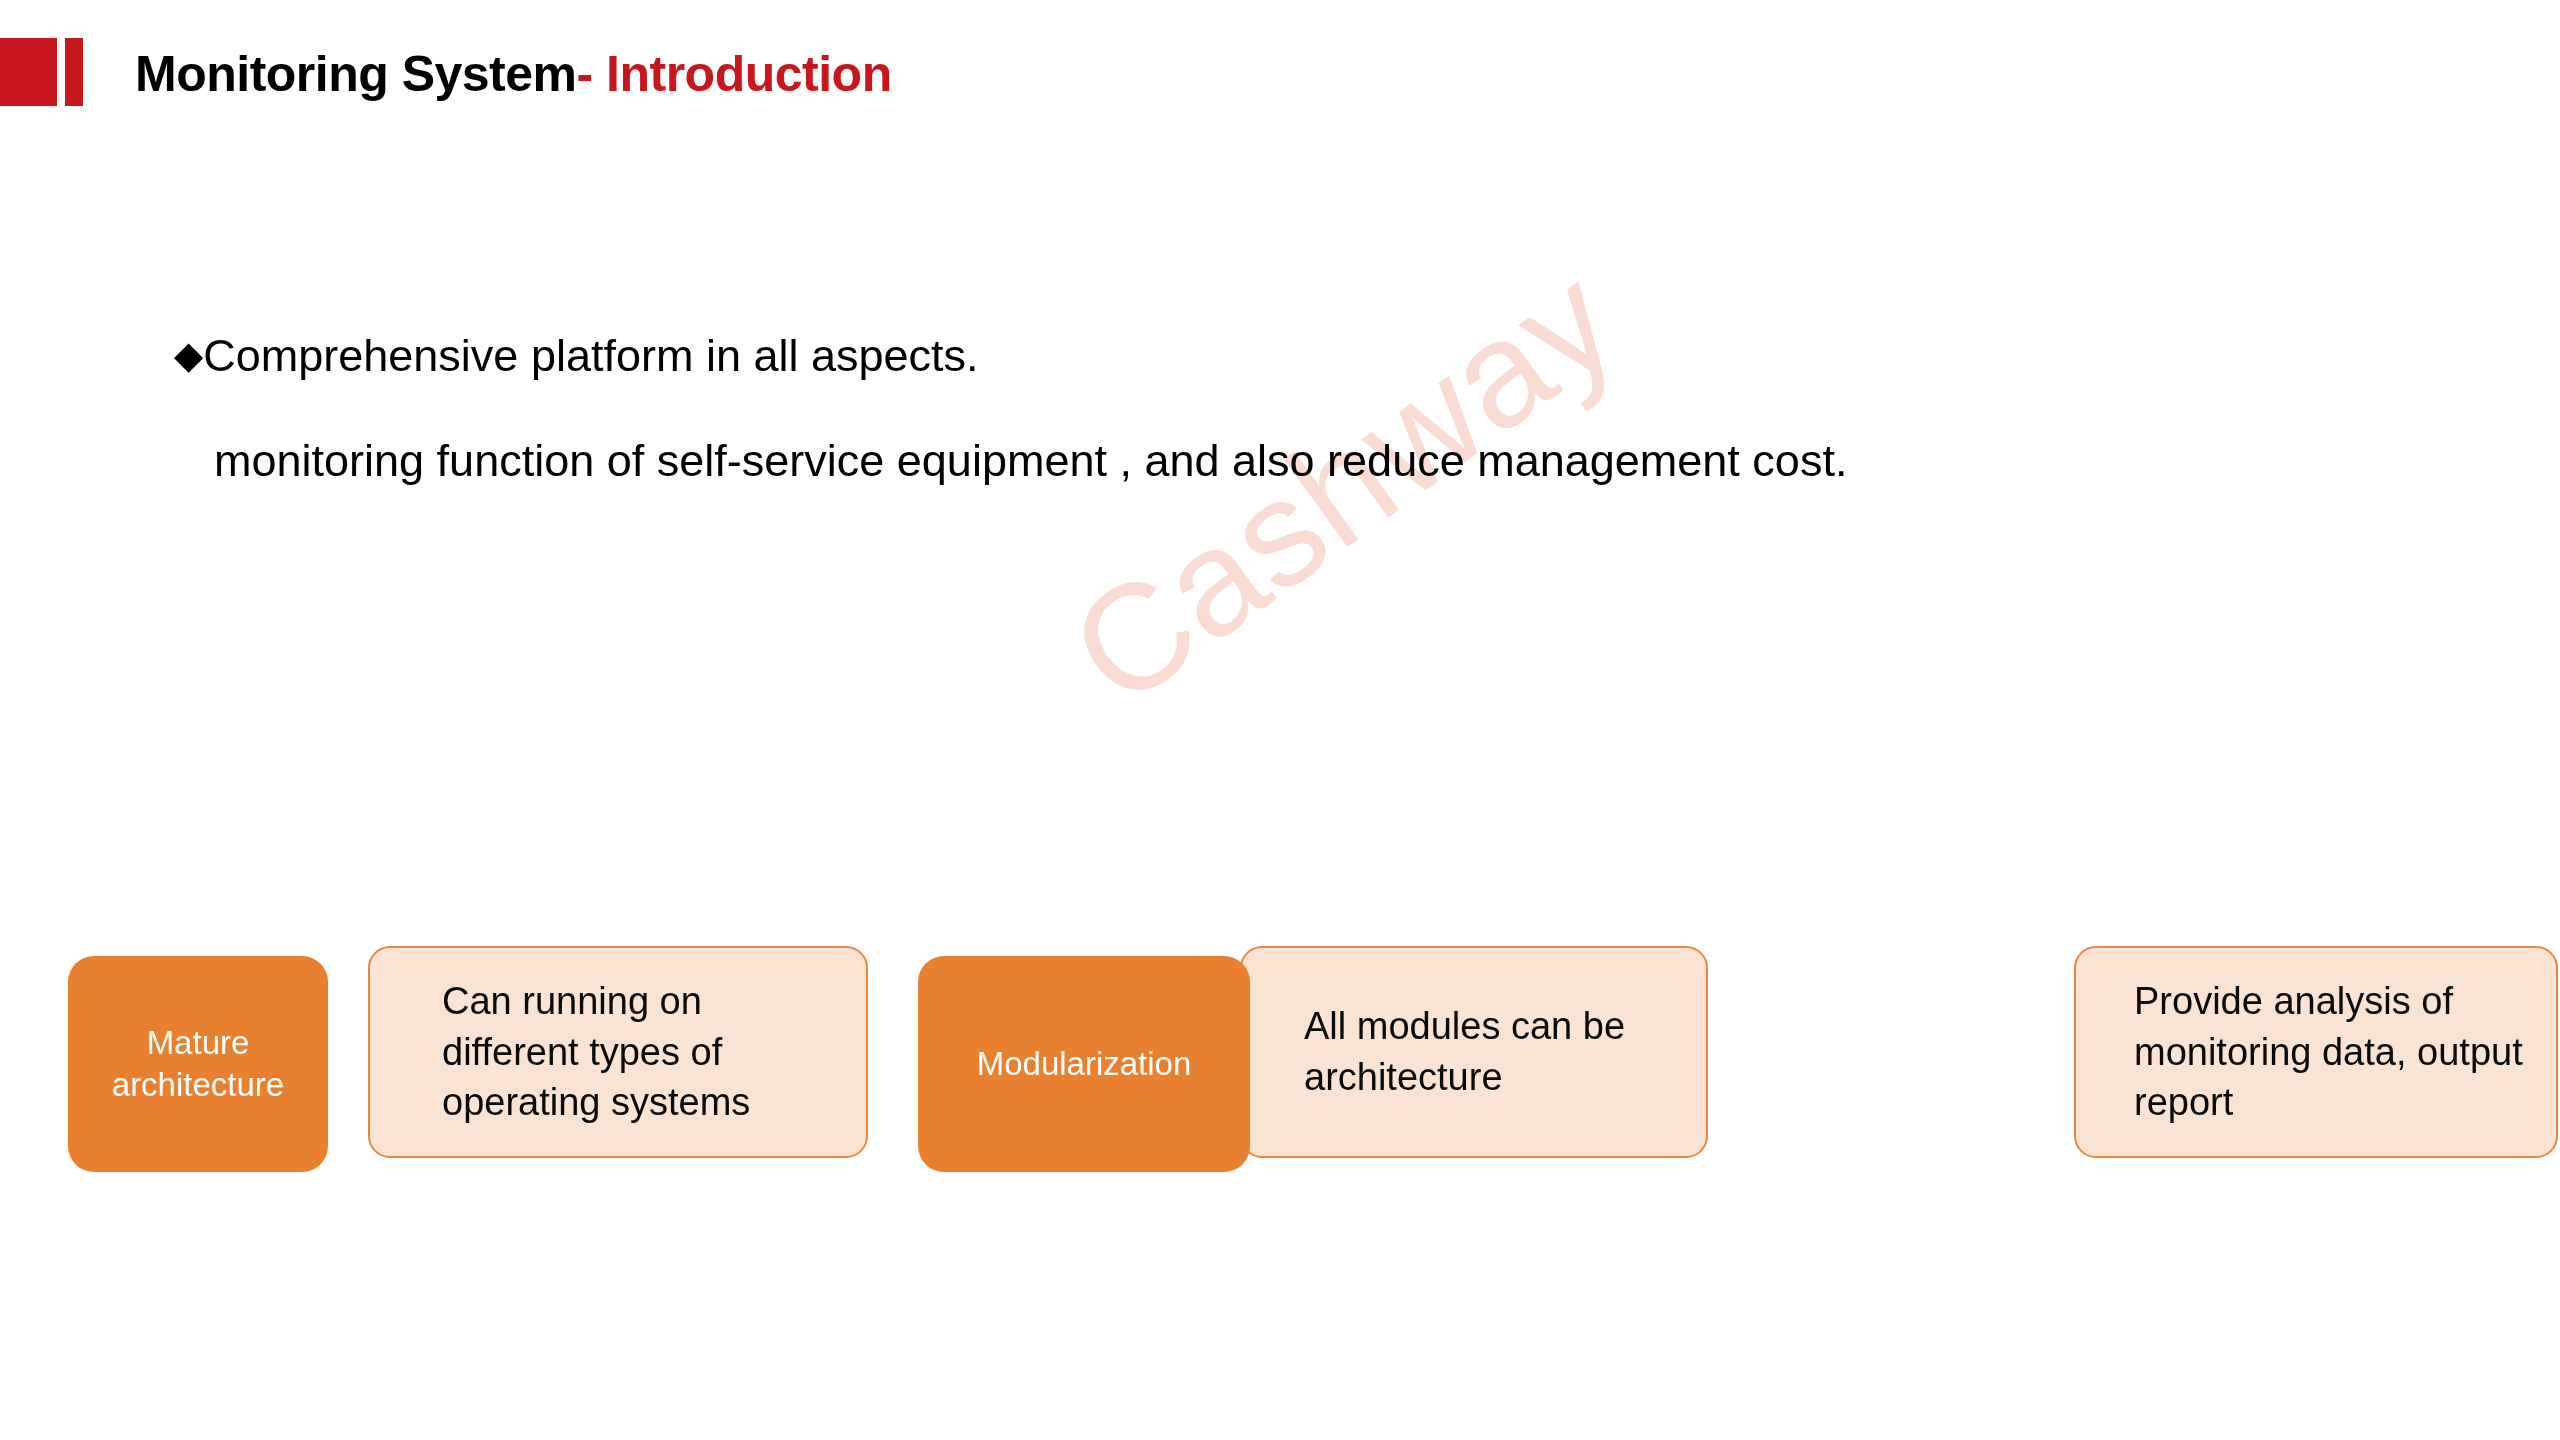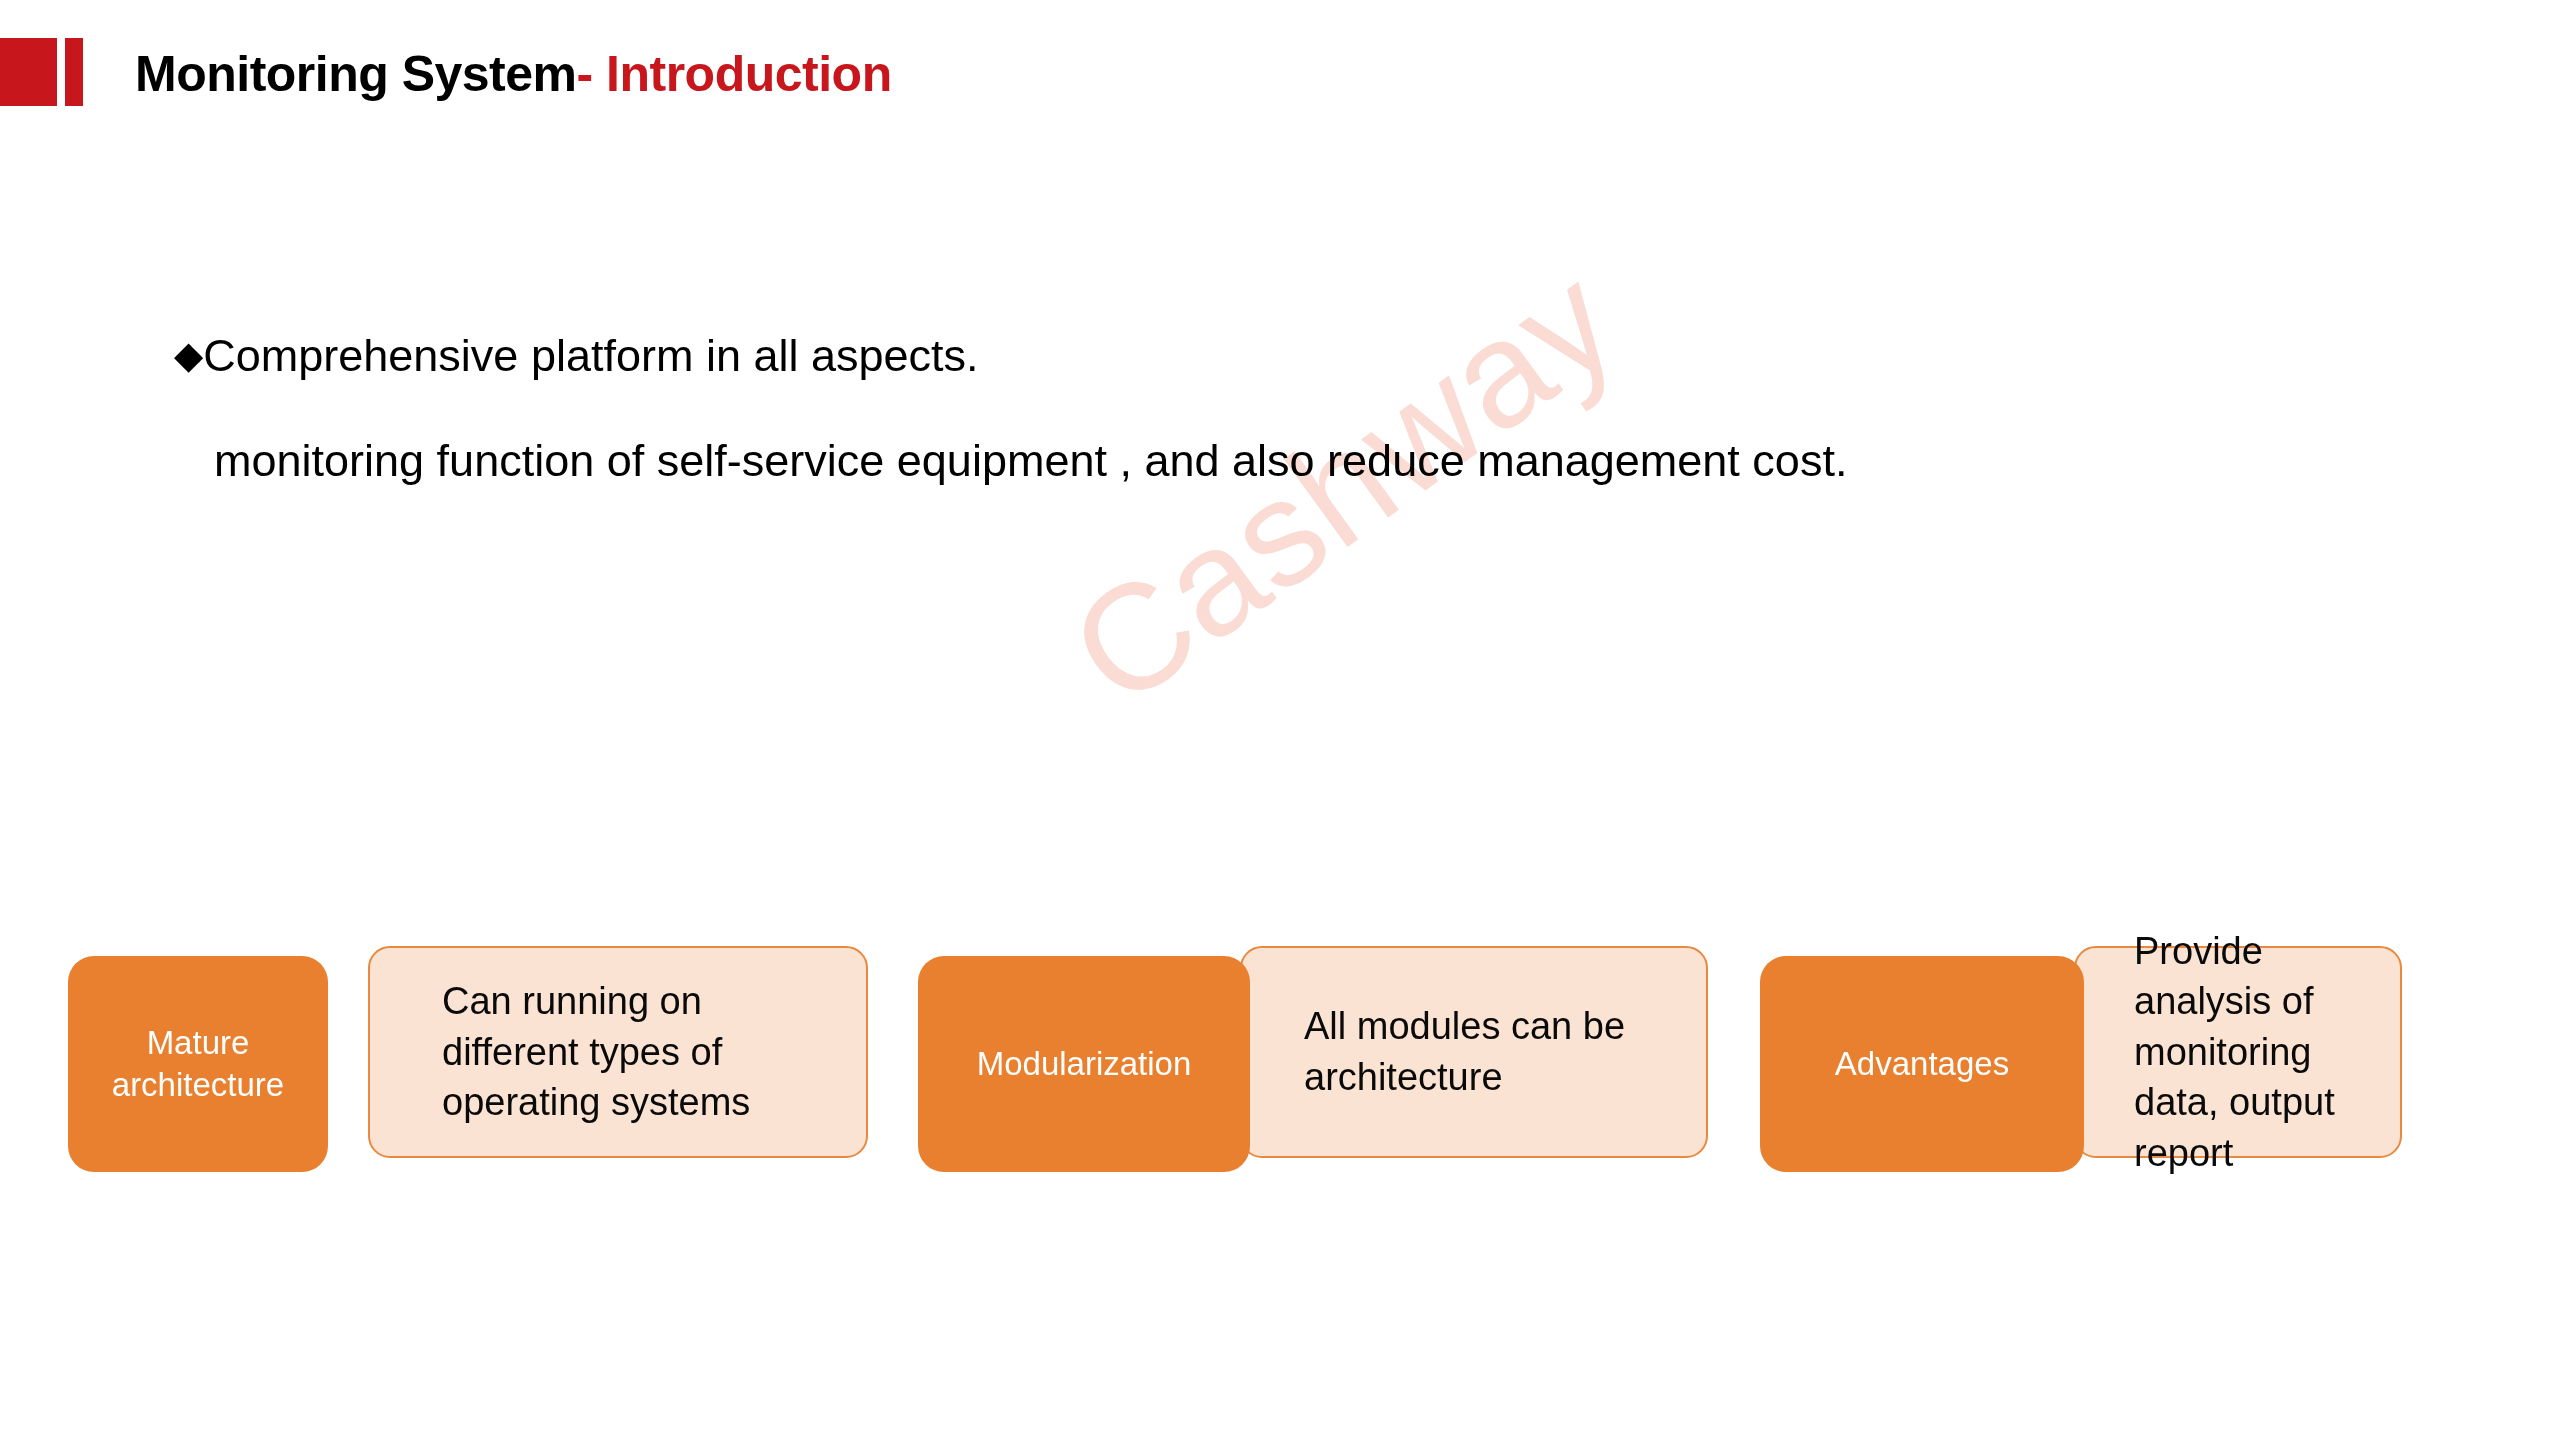--- a/index.html
+++ b/index.html
@@ -163,21 +163,21 @@
   }
   .card-tab-text {
     color: #FFFFFF;
     font-size: 33px;
     line-height: 1.28;
     text-align: center;
   }
 
   .card-1 { left: 68px;   width: 800px; }
   .card-2 { left: 918px;  width: 790px; }
-  .card-3 { left: 1760px; width: 642px; }
+  .card-3 { left: 1760px; width: 798px; }
 
   .card-2 .card-tab { width: 332px; }
   .card-2 .card-body { left: 322px; padding-left: 62px; }
   .card-3 .card-tab { width: 324px; }
   .card-3 .card-body { left: 314px; padding-left: 58px; }
 </style>
 </head>
 <body>
 
 <div class="slide">
@@ -217,20 +217,17 @@
       </div>
       <div class="card-tab">
         <div class="card-tab-text">Modularization</div>
       </div>
     </div>
 
     <div class="card card-3">
       <div class="card-body">
         <div class="card-body-text">Provide analysis of monitoring data, output report</div>
       </div>
-      <div class="card-tab">
-        <div class="card-tab-text">Advantages</div>
-      </div>
     </div>
 
   </div>
 
 </div>
 
 </body></html>

